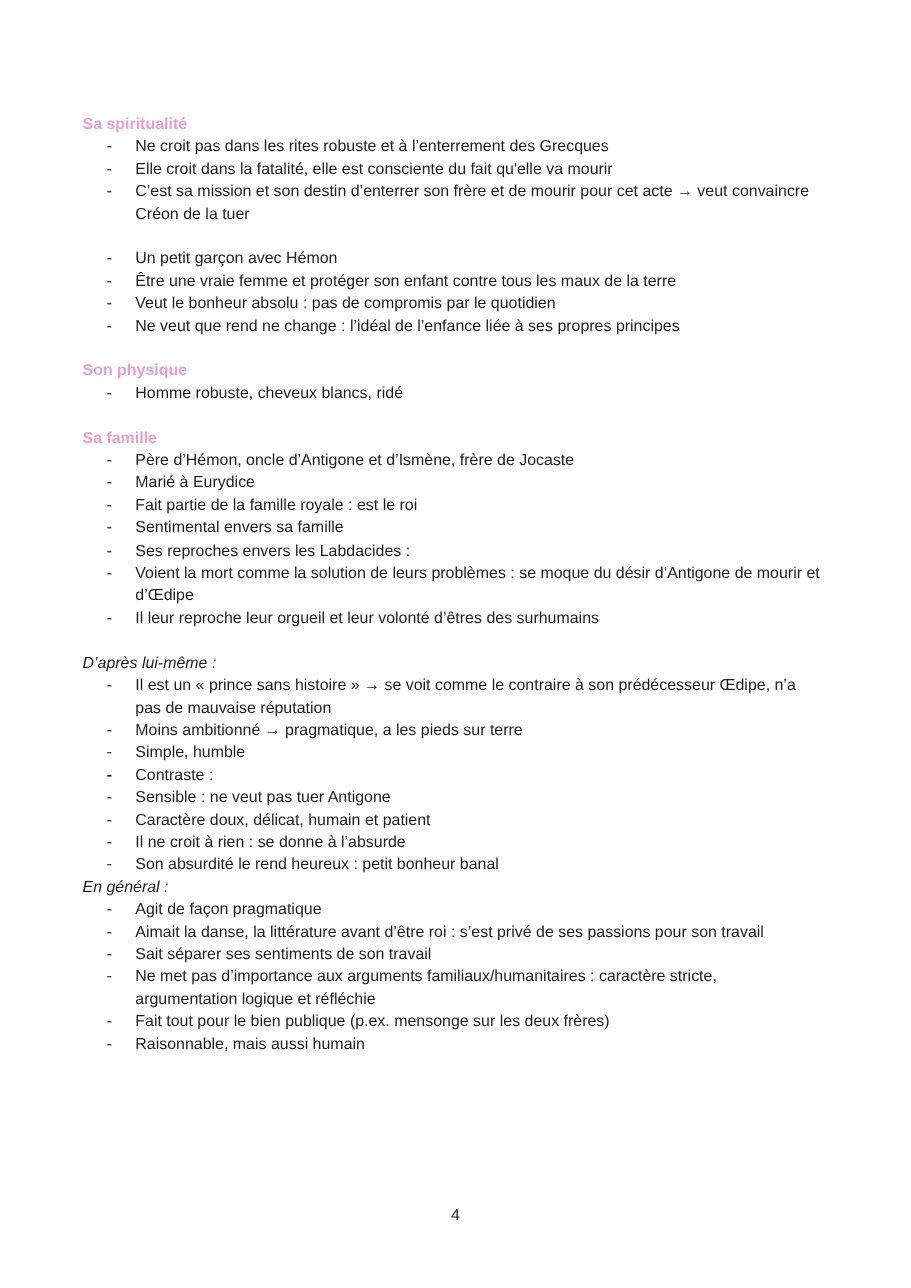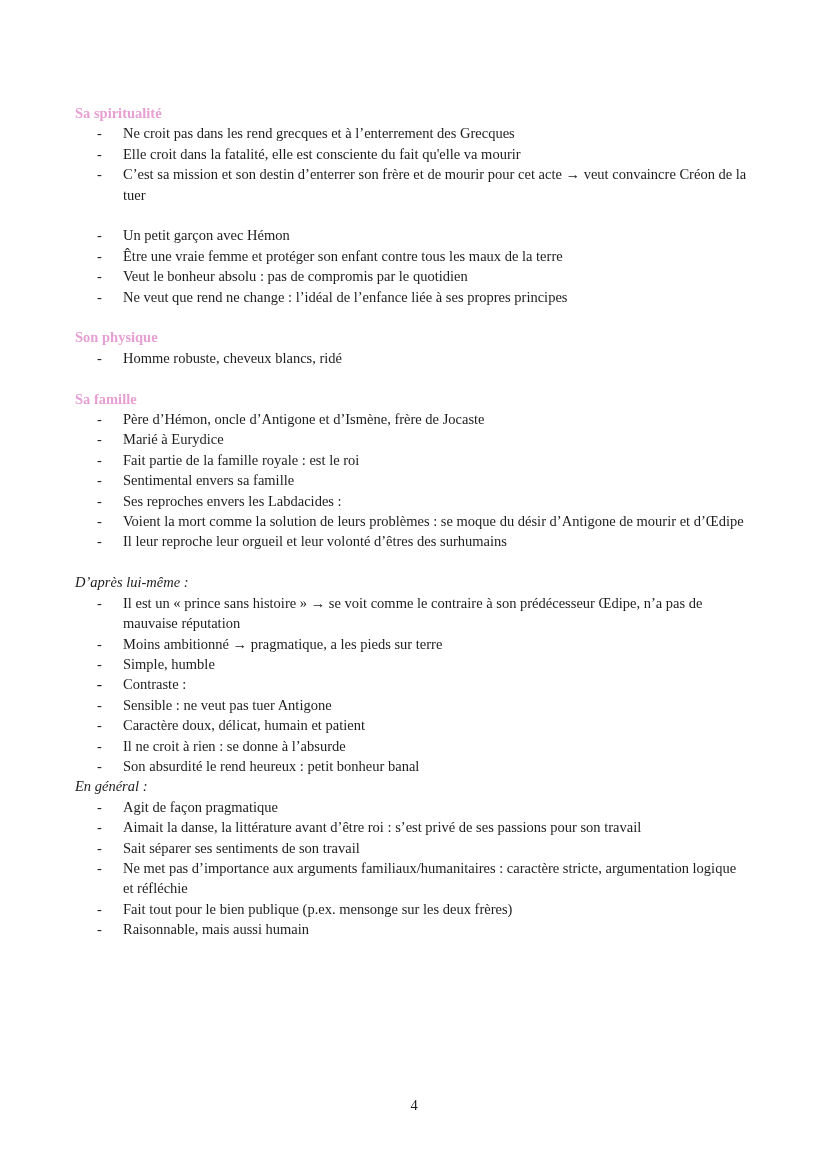--- a/index.html
+++ b/index.html
@@ -6,21 +6,21 @@
     margin: 0;
     padding: 0;
     background: #ffffff;
   }
   .page {
     position: relative;
     width: 828px;
     height: 1171px;
     background: #ffffff;
     overflow: hidden;
-    font-family: Liberation Serif, serif;
+    font-family: Liberation Sans, sans-serif;
   }
   .content {
     padding: 103px 80px 0 75px;
     font-size: 14.5px;
     line-height: 20.4px;
     color: var(--body-text, #1d1d1d);
   }
   .section + .section { margin-top: 20.4px; }
   .preheading {
     color: var(--heading-pink, #e79fd3);
@@ -54,21 +54,21 @@
   }
 </style>
 </head>
 <body>
 
 <div class="page">
   <div class="content" id="content">
       <div class="section">
         <div class="heading">Sa spiritualité</div>
         <div class="bullets">
-          <div class="bullet"><span class="dash">-</span><span class="btext">Ne croit pas dans les rend grecques et à l’enterrement des Grecques</span></div>
+          <div class="bullet"><span class="dash">-</span><span class="btext">Ne croit pas dans les rites robuste et à l’enterrement des Grecques</span></div>
           <div class="bullet"><span class="dash">-</span><span class="btext">Elle croit dans la fatalité, elle est consciente du fait qu'elle va mourir</span></div>
           <div class="bullet"><span class="dash">-</span><span class="btext">C’est sa mission et son destin d’enterrer son frère et de mourir pour cet acte → veut convaincre Créon de la tuer</span></div>
         </div>
       </div>
       <div class="section">
         <div class="bullets">
           <div class="bullet"><span class="dash">-</span><span class="btext">Un petit garçon avec Hémon</span></div>
           <div class="bullet"><span class="dash">-</span><span class="btext">Être une vraie femme et protéger son enfant contre tous les maux de la terre</span></div>
           <div class="bullet"><span class="dash">-</span><span class="btext">Veut le bonheur absolu : pas de compromis par le quotidien</span></div>
           <div class="bullet"><span class="dash">-</span><span class="btext">Ne veut que rend ne change : l’idéal de l’enfance liée à ses propres principes</span></div>

